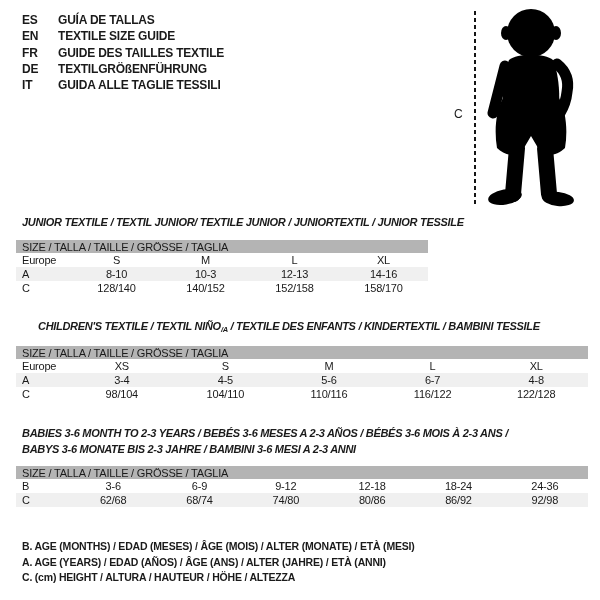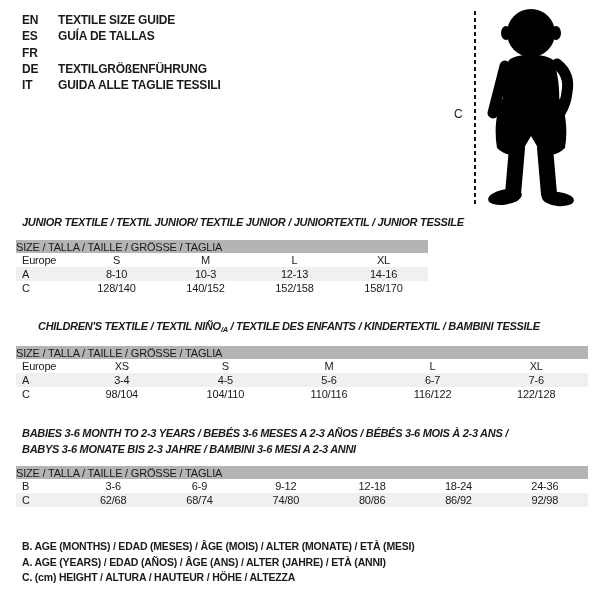--- a/index.html
+++ b/index.html
@@ -18,44 +18,45 @@
     background:repeating-linear-gradient(to bottom,#141414 0px,#141414 4px,transparent 4px,transparent 7px);
   }
   .c-marker{left:454px;top:108px;font-size:12px;line-height:12px;}
   .baby-svg{left:481px;top:8px;}
   
   .sec-title{font-size:11px;font-weight:700;letter-spacing:-0.3px;white-space:nowrap;line-height:15.5px;font-style:italic;}
   .subsc{font-size:7.5px;vertical-align:-2px;}
   
   .size-table{position:absolute;}
   .bar{height:13px;background:#b4b4b4;display:flex;align-items:center;font-size:11px;letter-spacing:-0.2px;}
-  .bar span{text-align:center;}
+  .bar span{padding-left:6px;text-align:center;}
   .trow{display:flex;height:14px;align-items:center;font-size:11px;letter-spacing:-0.2px;}
   .trow.alt{background:#f0f0f0;}
   .tlabel{padding-left:6px;box-sizing:border-box;}
   .t1 .tlabel{width:56px;}
   .t23 .tlabel{width:54px;}
   .tcell{flex:1;text-align:center;}
   
   .legend-line{font-size:10.5px;font-weight:700;letter-spacing:-0.2px;line-height:15.6px;white-space:nowrap;}
 </style>
 </head>
 <body>
 
 <div class="abs lang-list">
   <div class="lang-row">
+    <span class="lang-code">ES</span>
+    <span>GUÍA DE TALLAS</span>
+  </div>
+  <div class="lang-row">
     <span class="lang-code">EN</span>
     <span>TEXTILE SIZE GUIDE</span>
   </div>
   <div class="lang-row">
-    <span class="lang-code">ES</span>
-    <span>GUÍA DE TALLAS</span>
-  </div>
-  <div class="lang-row">
     <span class="lang-code">FR</span>
+    <span>GUIDE DES TAILLES TEXTILE</span>
   </div>
   <div class="lang-row">
     <span class="lang-code">DE</span>
     <span>TEXTILGRÖßENFÜHRUNG</span>
   </div>
   <div class="lang-row">
     <span class="lang-code">IT</span>
     <span>GUIDA ALLE TAGLIE TESSILI</span>
   </div>
 </div>
@@ -126,21 +127,21 @@
     <div class="tcell">M</div>
     <div class="tcell">L</div>
     <div class="tcell">XL</div>
   </div>
   <div class="trow alt">
     <div class="tlabel">A</div>
     <div class="tcell">3-4</div>
     <div class="tcell">4-5</div>
     <div class="tcell">5-6</div>
     <div class="tcell">6-7</div>
-    <div class="tcell">7-6</div>
+    <div class="tcell">4-8</div>
   </div>
   <div class="trow">
     <div class="tlabel">C</div>
     <div class="tcell">98/104</div>
     <div class="tcell">104/110</div>
     <div class="tcell">110/116</div>
     <div class="tcell">116/122</div>
     <div class="tcell">122/128</div>
   </div>
 </div>

